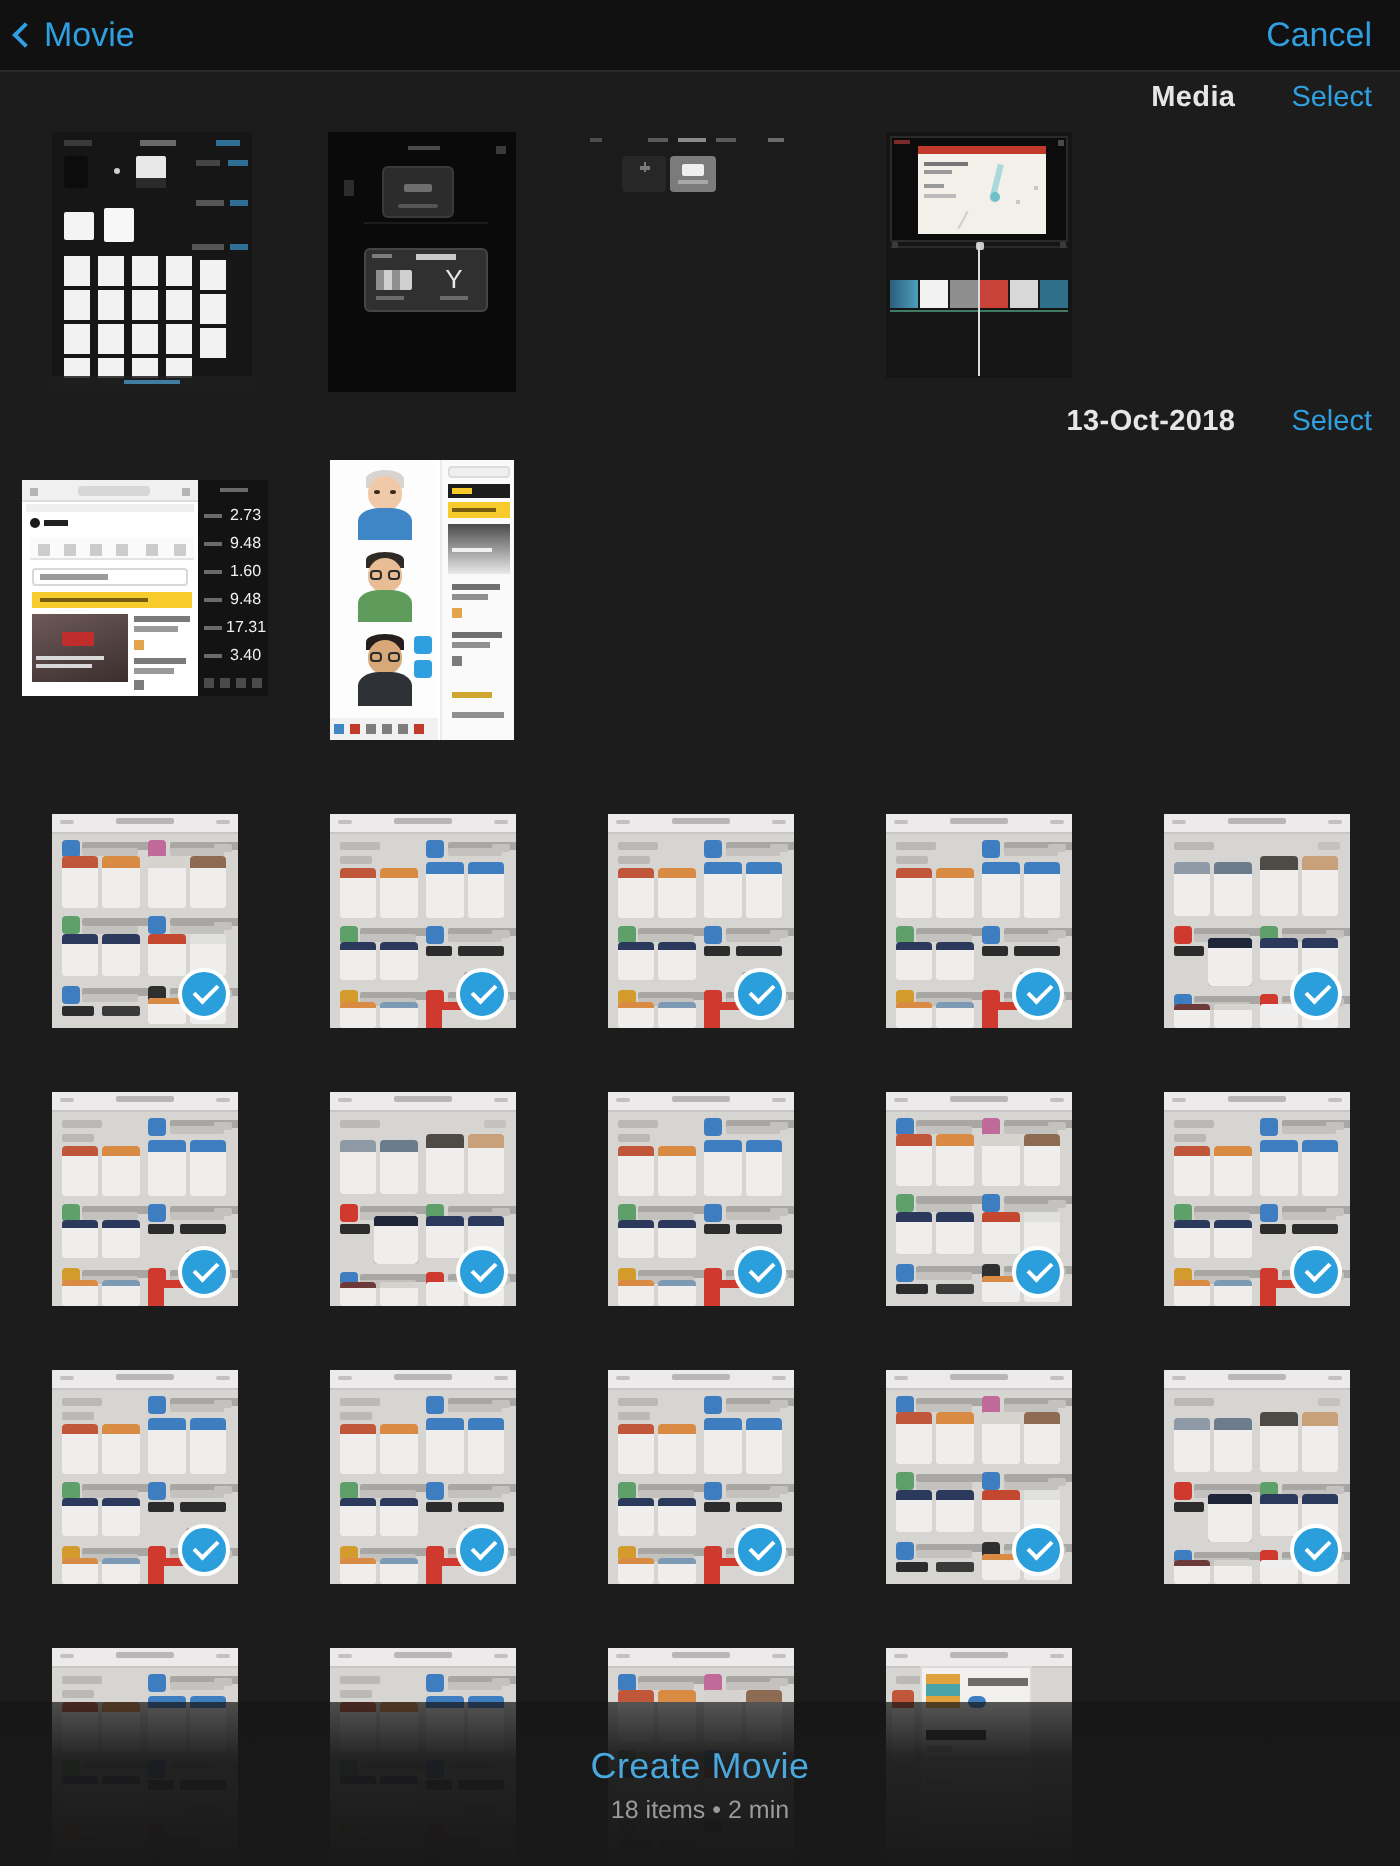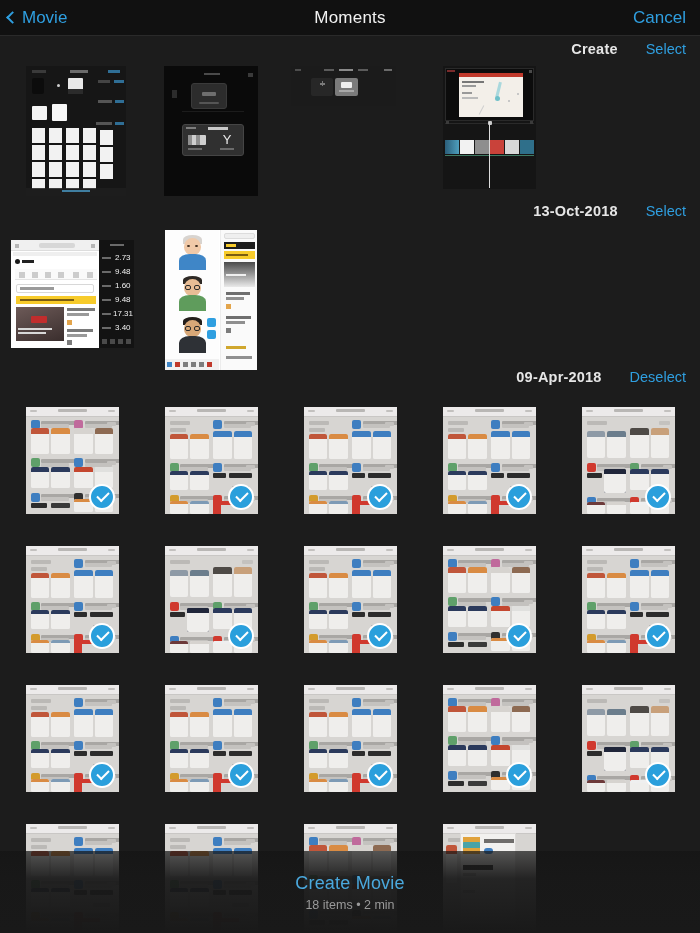--- a/index.html
+++ b/index.html
@@ -112,26 +112,25 @@
 </head>
 <body>
 
 <div id="app">
 
   <div class="navbar">
     <div class="nav-back">
       <span class="chev"></span>
       <span>Movie</span>
     </div>
-    <div class="nav-title">Moments</div>
     <div class="nav-cancel">Cancel</div>
   </div>
 
   <div class="sec-head" style="top:36px;">
-    <span class="sec-date">Create</span>
+    <span class="sec-date">Media</span>
     <span class="sec-action">Select</span>
   </div>
 
   <div class="cell" style="left:26px; top:66px; width:100px; height:130px; background:#151515;">
     <div class="shot">
       <div style="position:absolute;inset:0;background:#161616;"></div>
       <div style="position:absolute;left:6px;top:4px;width:14px;height:3px;background:#3a3a3a;"></div>
       <div style="position:absolute;left:44px;top:4px;width:18px;height:3px;background:#6a6a6a;"></div>
       <div style="position:absolute;left:82px;top:4px;width:12px;height:3px;background:#2f6e95;"></div>
       <div style="position:absolute;left:72px;top:14px;width:12px;height:3px;background:#444;"></div>
@@ -351,24 +350,20 @@
         <div style="position:absolute;left:5px;top:74px;width:5px;height:5px;background:#e3a54c;"></div>
         <div style="position:absolute;left:5px;top:86px;width:25px;height:2.5px;background:#6f6f6f;"></div>
         <div style="position:absolute;left:5px;top:91px;width:19px;height:2.5px;background:#8f8f8f;"></div>
         <div style="position:absolute;left:5px;top:98px;width:5px;height:5px;background:#7c7c7c;"></div>
         <div style="position:absolute;left:5px;top:116px;width:20px;height:2.5px;background:#d0a72e;"></div>
         <div style="position:absolute;left:5px;top:126px;width:26px;height:2.5px;background:#8f8f8f;"></div>
       </div>
     </div>
   </div>
 
-  <div class="sec-head" style="top:364px;">
-    <span class="sec-date">09-Apr-2018</span>
-    <span class="sec-action">Deselect</span>
-  </div>
 
   <div id="grid-apr09">
       <div class="cell" style="left: 26px; top: 407px; width: 93px; height: 107px;">
         <div class="appstore">
           <div class="as-bar">
             <div class="tt"></div>
             <div class="dot" style="left:4%"></div>
             <div class="dot" style="right:4%"></div>
           </div>
           <div class="as-icn" style="left:5%;top:12%;background:#3e7ec0"></div>

